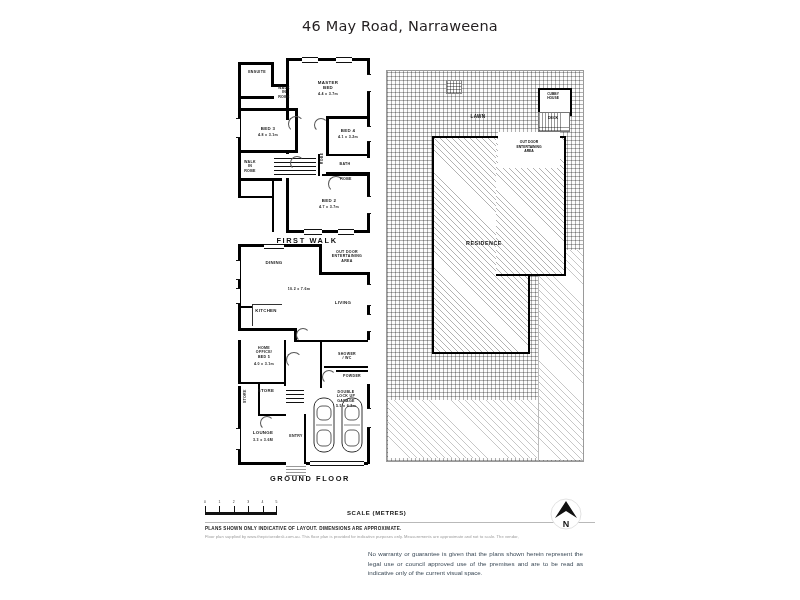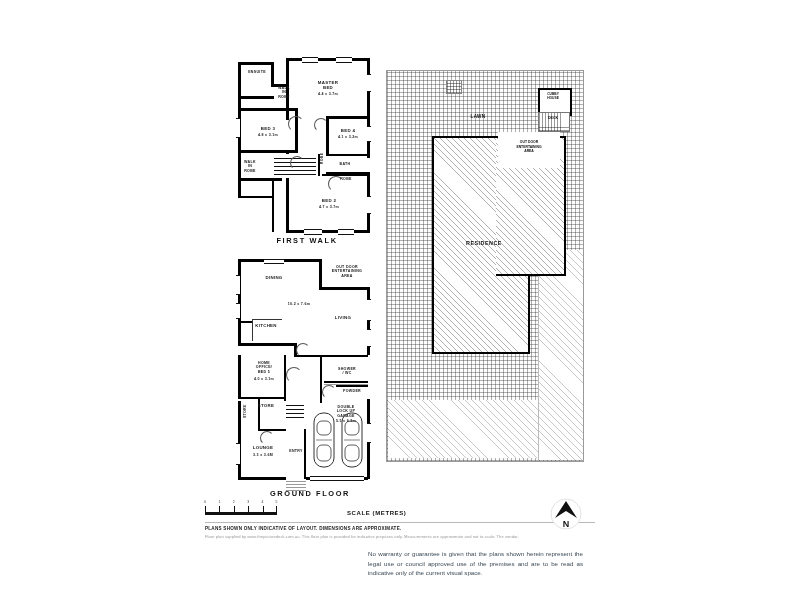--- a/index.html
+++ b/index.html
@@ -65,20 +65,21 @@
      font-family:"Liberation Sans",sans-serif;}
 
   .door{position:absolute;border:.7px solid #555;border-radius:50%;border-right-color:transparent;border-bottom-color:transparent;}
   .win{position:absolute;background:#fff;border-top:.8px solid #111;border-bottom:.8px solid #111;}
 </style>
 </head>
 <body>
 
 <div class="page">
 
+  <div class="title">46 May Road, Narraweena</div>
 
   <div class="plan" style="left:228px;top:58px;width:158px;height:180px;">
 
     <div class="room" style="left:58px;top:4px;width:82px;height:56px;"></div>
     <div class="room" style="left:100px;top:62px;width:40px;height:36px;"></div>
     <div class="room" style="left:12px;top:52px;width:56px;height:46px;"></div>
     <div class="room" style="left:62px;top:124px;width:78px;height:48px;"></div>
 
     <div class="room tile" style="left:14px;top:6px;width:30px;height:20px;"></div>
     <div class="room tile" style="left:94px;top:96px;width:46px;height:20px;"></div>
@@ -149,21 +150,21 @@
     <div class="lbl s4" style="left:11px;top:102px;width:22px;">WALK
 IN
 ROBE</div>
     <div class="lbl s4" style="left:104px;top:104px;width:26px;">BATH</div>
     <div class="lbl s4" style="left:100px;top:119px;width:36px;">ROBE</div>
     <div class="lbl s4" style="left:90px;top:100px;width:8px;transform:rotate(-90deg);transform-origin:center;">ROBE</div>
 
     <div class="floorname" style="left:14px;top:178px;width:130px;">FIRST WALK</div>
   </div>
 
-  <div class="plan" style="left:228px;top:255px;width:158px;height:245px;">
+  <div class="plan" style="left:228px;top:240px;width:158px;height:245px;">
 
     <div class="room" style="left:12px;top:6px;width:128px;height:88px;"></div>
 
     <div class="room tile" style="left:96px;top:4px;width:46px;height:28px;"></div>
 
     <div class="room tile-sm" style="left:96px;top:108px;width:44px;height:22px;"></div>
     <div class="room tile-sm" style="left:108px;top:132px;width:32px;height:12px;"></div>
 
     <div class="room" style="left:78px;top:148px;width:62px;height:76px;"></div>
 

